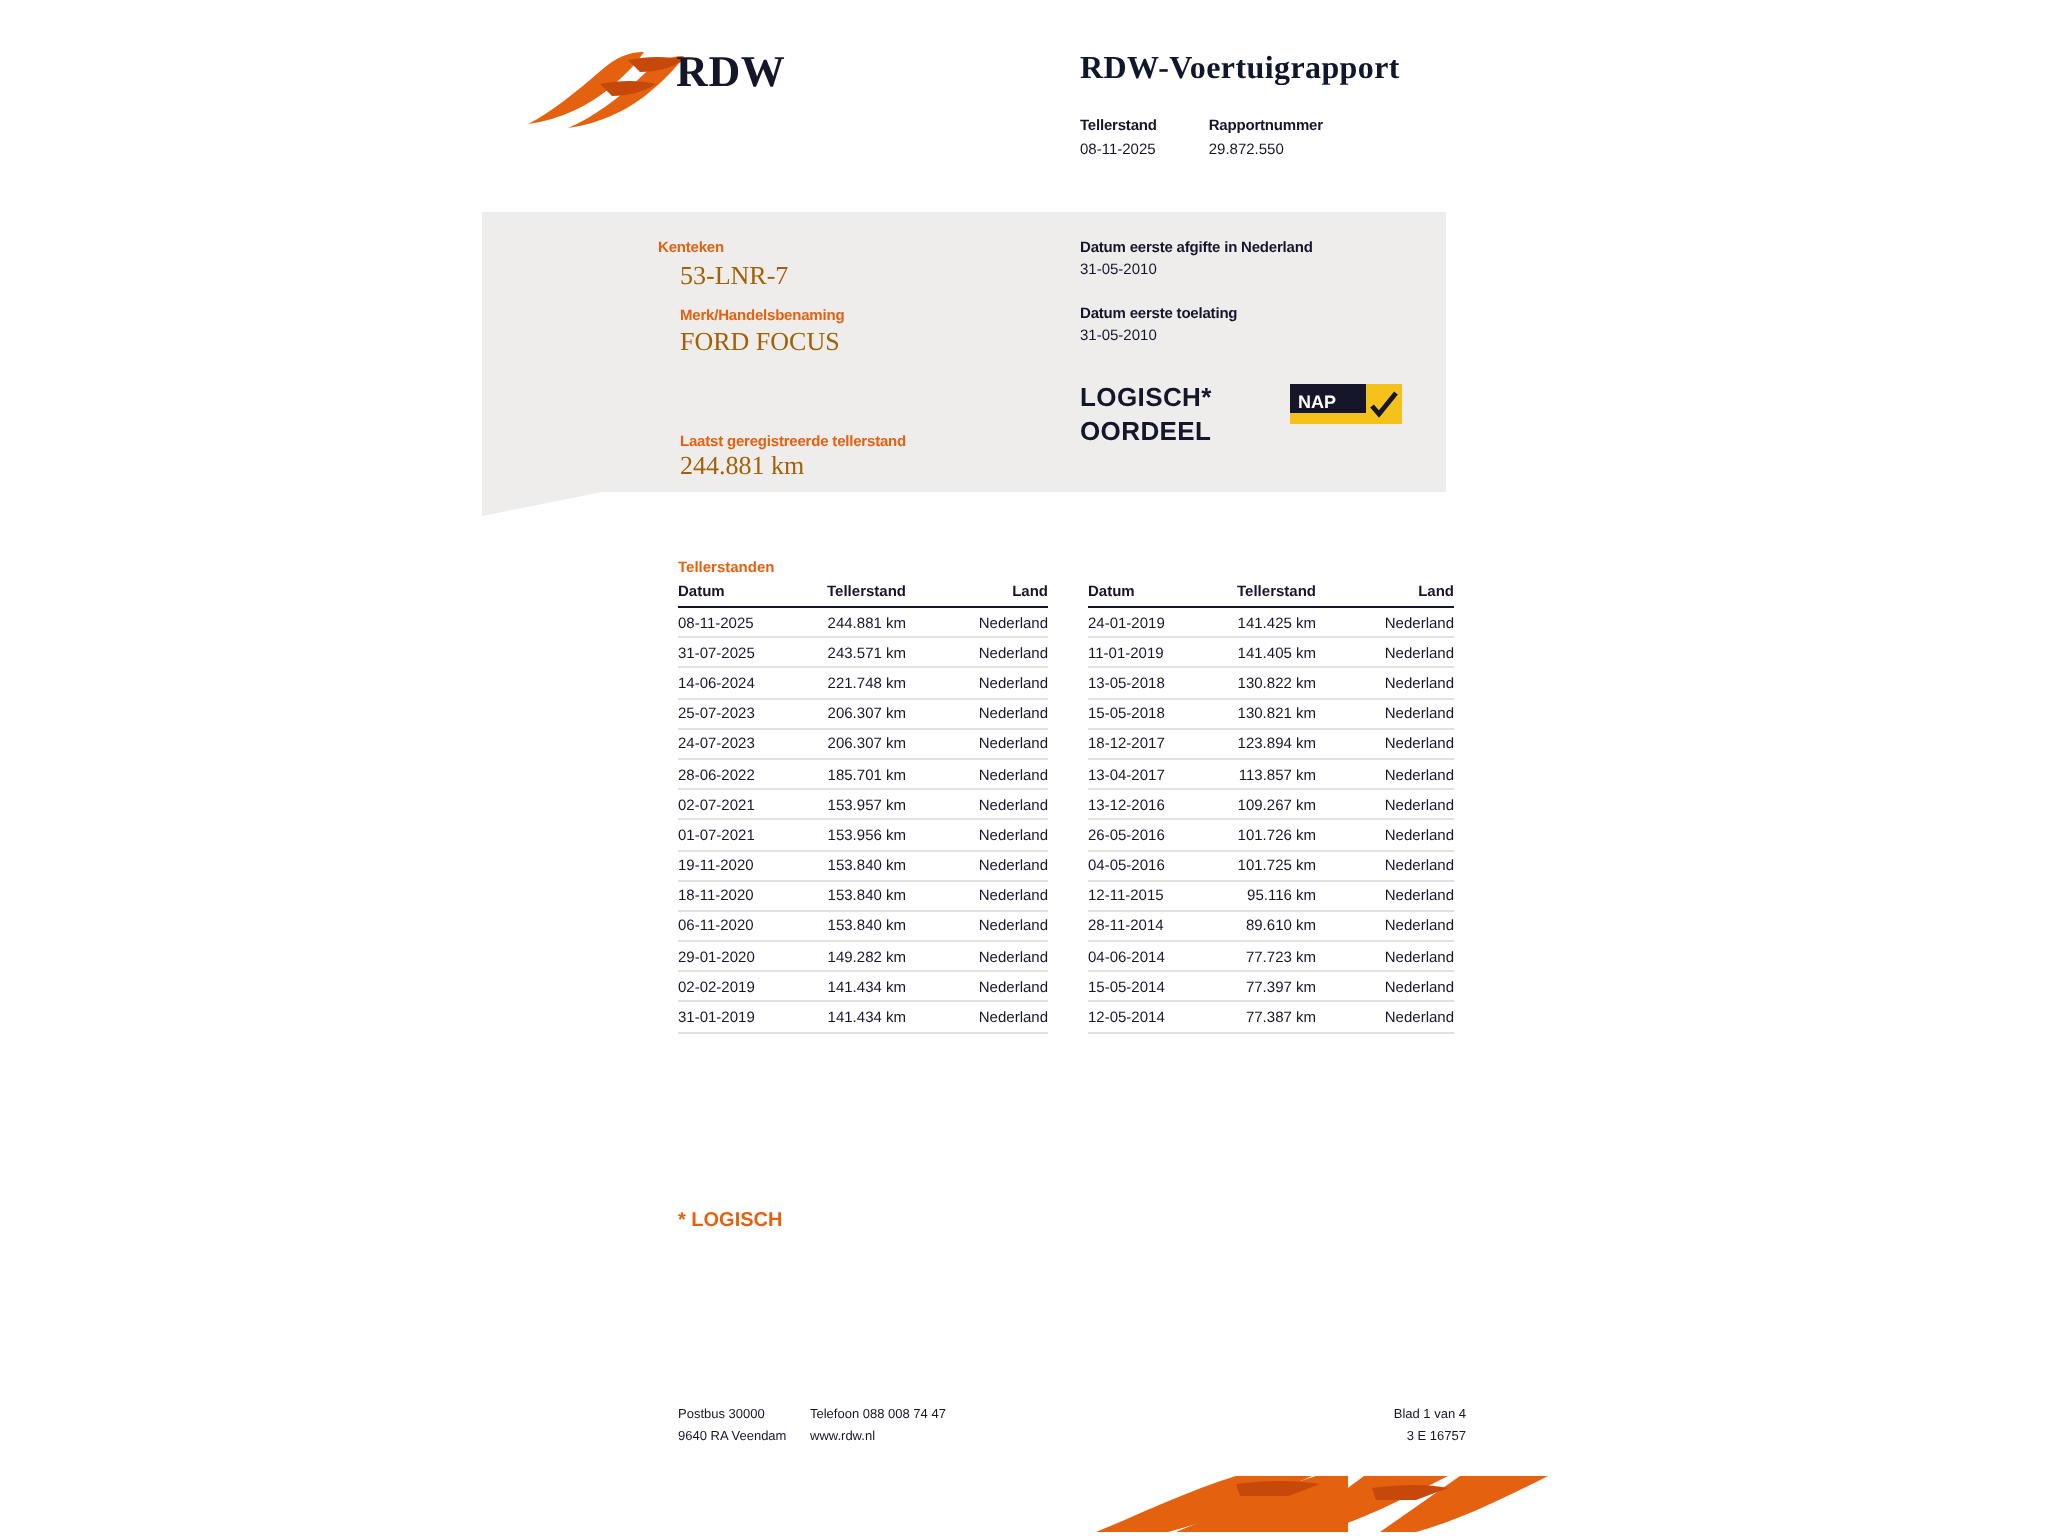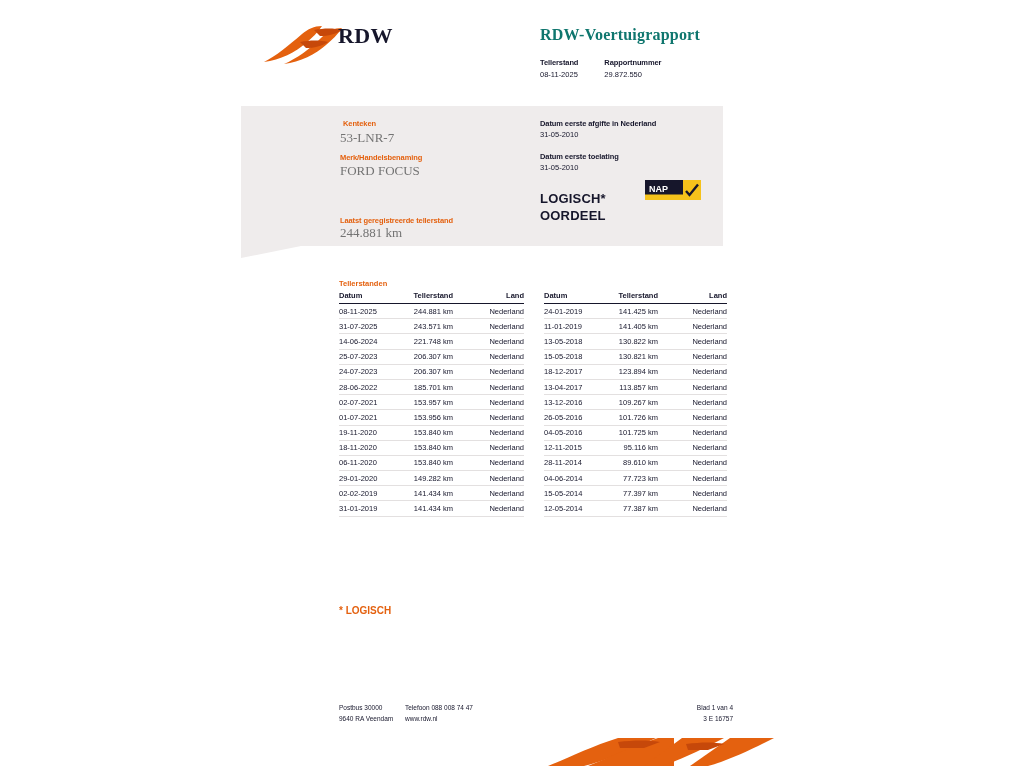--- a/index.html
+++ b/index.html
@@ -33,21 +33,21 @@
     font-weight: bold;
     letter-spacing: 0.3px;
     color: #16162b;
     font-family: "Liberation Serif", serif;
   }
   .report-title {
     position: absolute;
     left: 540px; top: 26px;
     font-size: 16px;
     font-weight: bold;
-    color: #0f766e;
+    color: #0f172a;
     font-family: "Liberation Serif", serif;
     letter-spacing: 0.2px;
   }
   .meta {
     position: absolute;
     left: 540px; top: 58px;
     display: flex;
     gap: 26px;
   }
   .meta-col { display: block; }
@@ -80,21 +80,21 @@
   .p-lbl {
     position: absolute;
     font-size: 7.5px;
     font-weight: bold;
     color: #e4610f;
     letter-spacing: -0.1px;
   }
   .p-val {
     position: absolute;
     font-size: 13px;
-    color: #737373;
+    color: #a16207;
     font-family: "Liberation Serif", serif;
   }
   .p-lbl2 {
     position: absolute;
     font-size: 7.5px;
     font-weight: bold;
     color: #16162b;
     letter-spacing: -0.1px;
   }
   .p-val2 {
@@ -106,21 +106,21 @@
     position: absolute;
     left: 540px; top: 190px;
     font-size: 13px;
     font-weight: bold;
     color: #16162b;
     line-height: 17px;
     letter-spacing: 0.2px;
   }
   .nap-badge {
     position: absolute;
-    left: 645px; top: 180px;
+    left: 645px; top: 192px;
     width: 56px; height: 20px;
   }
 
   
   .sec-title {
     position: absolute;
     left: 339px; top: 279px;
     font-size: 7.5px;
     font-weight: bold;
     color: #e4610f;
@@ -211,21 +211,21 @@
       <div class="meta-lbl">Tellerstand</div>
       <div class="meta-val">08-11-2025</div>
     </div>
     <div class="meta-col">
       <div class="meta-lbl">Rapportnummer</div>
       <div class="meta-val">29.872.550</div>
     </div>
   </div>
 
   <div class="panel">
-    <div class="p-lbl" style="left:102px; top:13px;">Kenteken</div>
+    <div class="p-lbl" style="left:88px; top:13px;">Kenteken</div>
     <div class="p-val" style="left:99px; top:24px;">53-LNR-7</div>
 
     <div class="p-lbl" style="left:99px; top:47px;">Merk/Handelsbenaming</div>
     <div class="p-val" style="left:99px; top:57px;">FORD FOCUS</div>
 
     <div class="p-lbl" style="left:99px; top:110px;">Laatst geregistreerde tellerstand</div>
     <div class="p-val" style="left:99px; top:119px;">244.881 km</div>
 
     <div class="p-lbl2" style="left:299px; top:13px;">Datum eerste afgifte in Nederland</div>
     <div class="p-val2" style="left:299px; top:24px;">31-05-2010</div>

